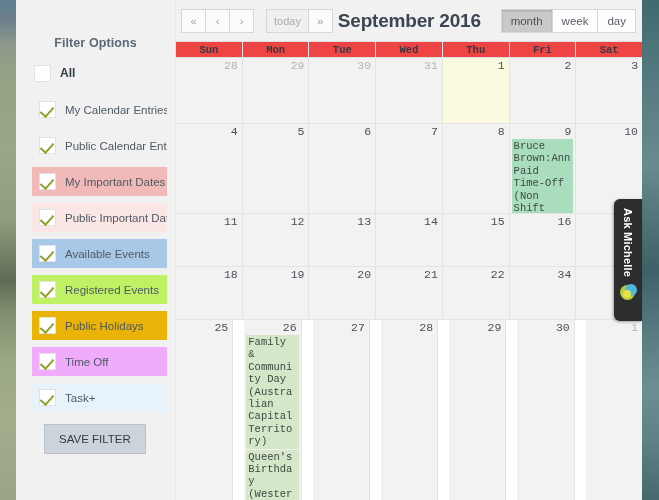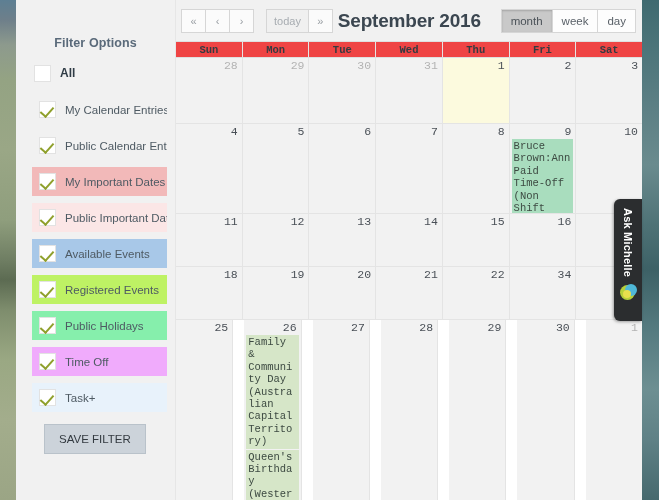--- a/index.html
+++ b/index.html
@@ -345,21 +345,21 @@
             <span class="filter-label">Public Important Dates</span>
           </div>
           <div class="filter-row" style="background: rgb(168, 200, 232);">
             <span class="cbx checked"></span>
             <span class="filter-label">Available Events</span>
           </div>
           <div class="filter-row" style="background: #bef264;">
             <span class="cbx checked"></span>
             <span class="filter-label">Registered Events</span>
           </div>
-          <div class="filter-row" style="background: #86efac;">
+          <div class="filter-row" style="background: #eab308;">
             <span class="cbx checked"></span>
             <span class="filter-label">Public Holidays</span>
           </div>
           <div class="filter-row" style="background: #f0abfc;">
             <span class="cbx checked"></span>
             <span class="filter-label">Time Off</span>
           </div>
           <div class="filter-row" style="background: rgb(232, 242, 251);">
             <span class="cbx checked"></span>
             <span class="filter-label">Task+</span>

